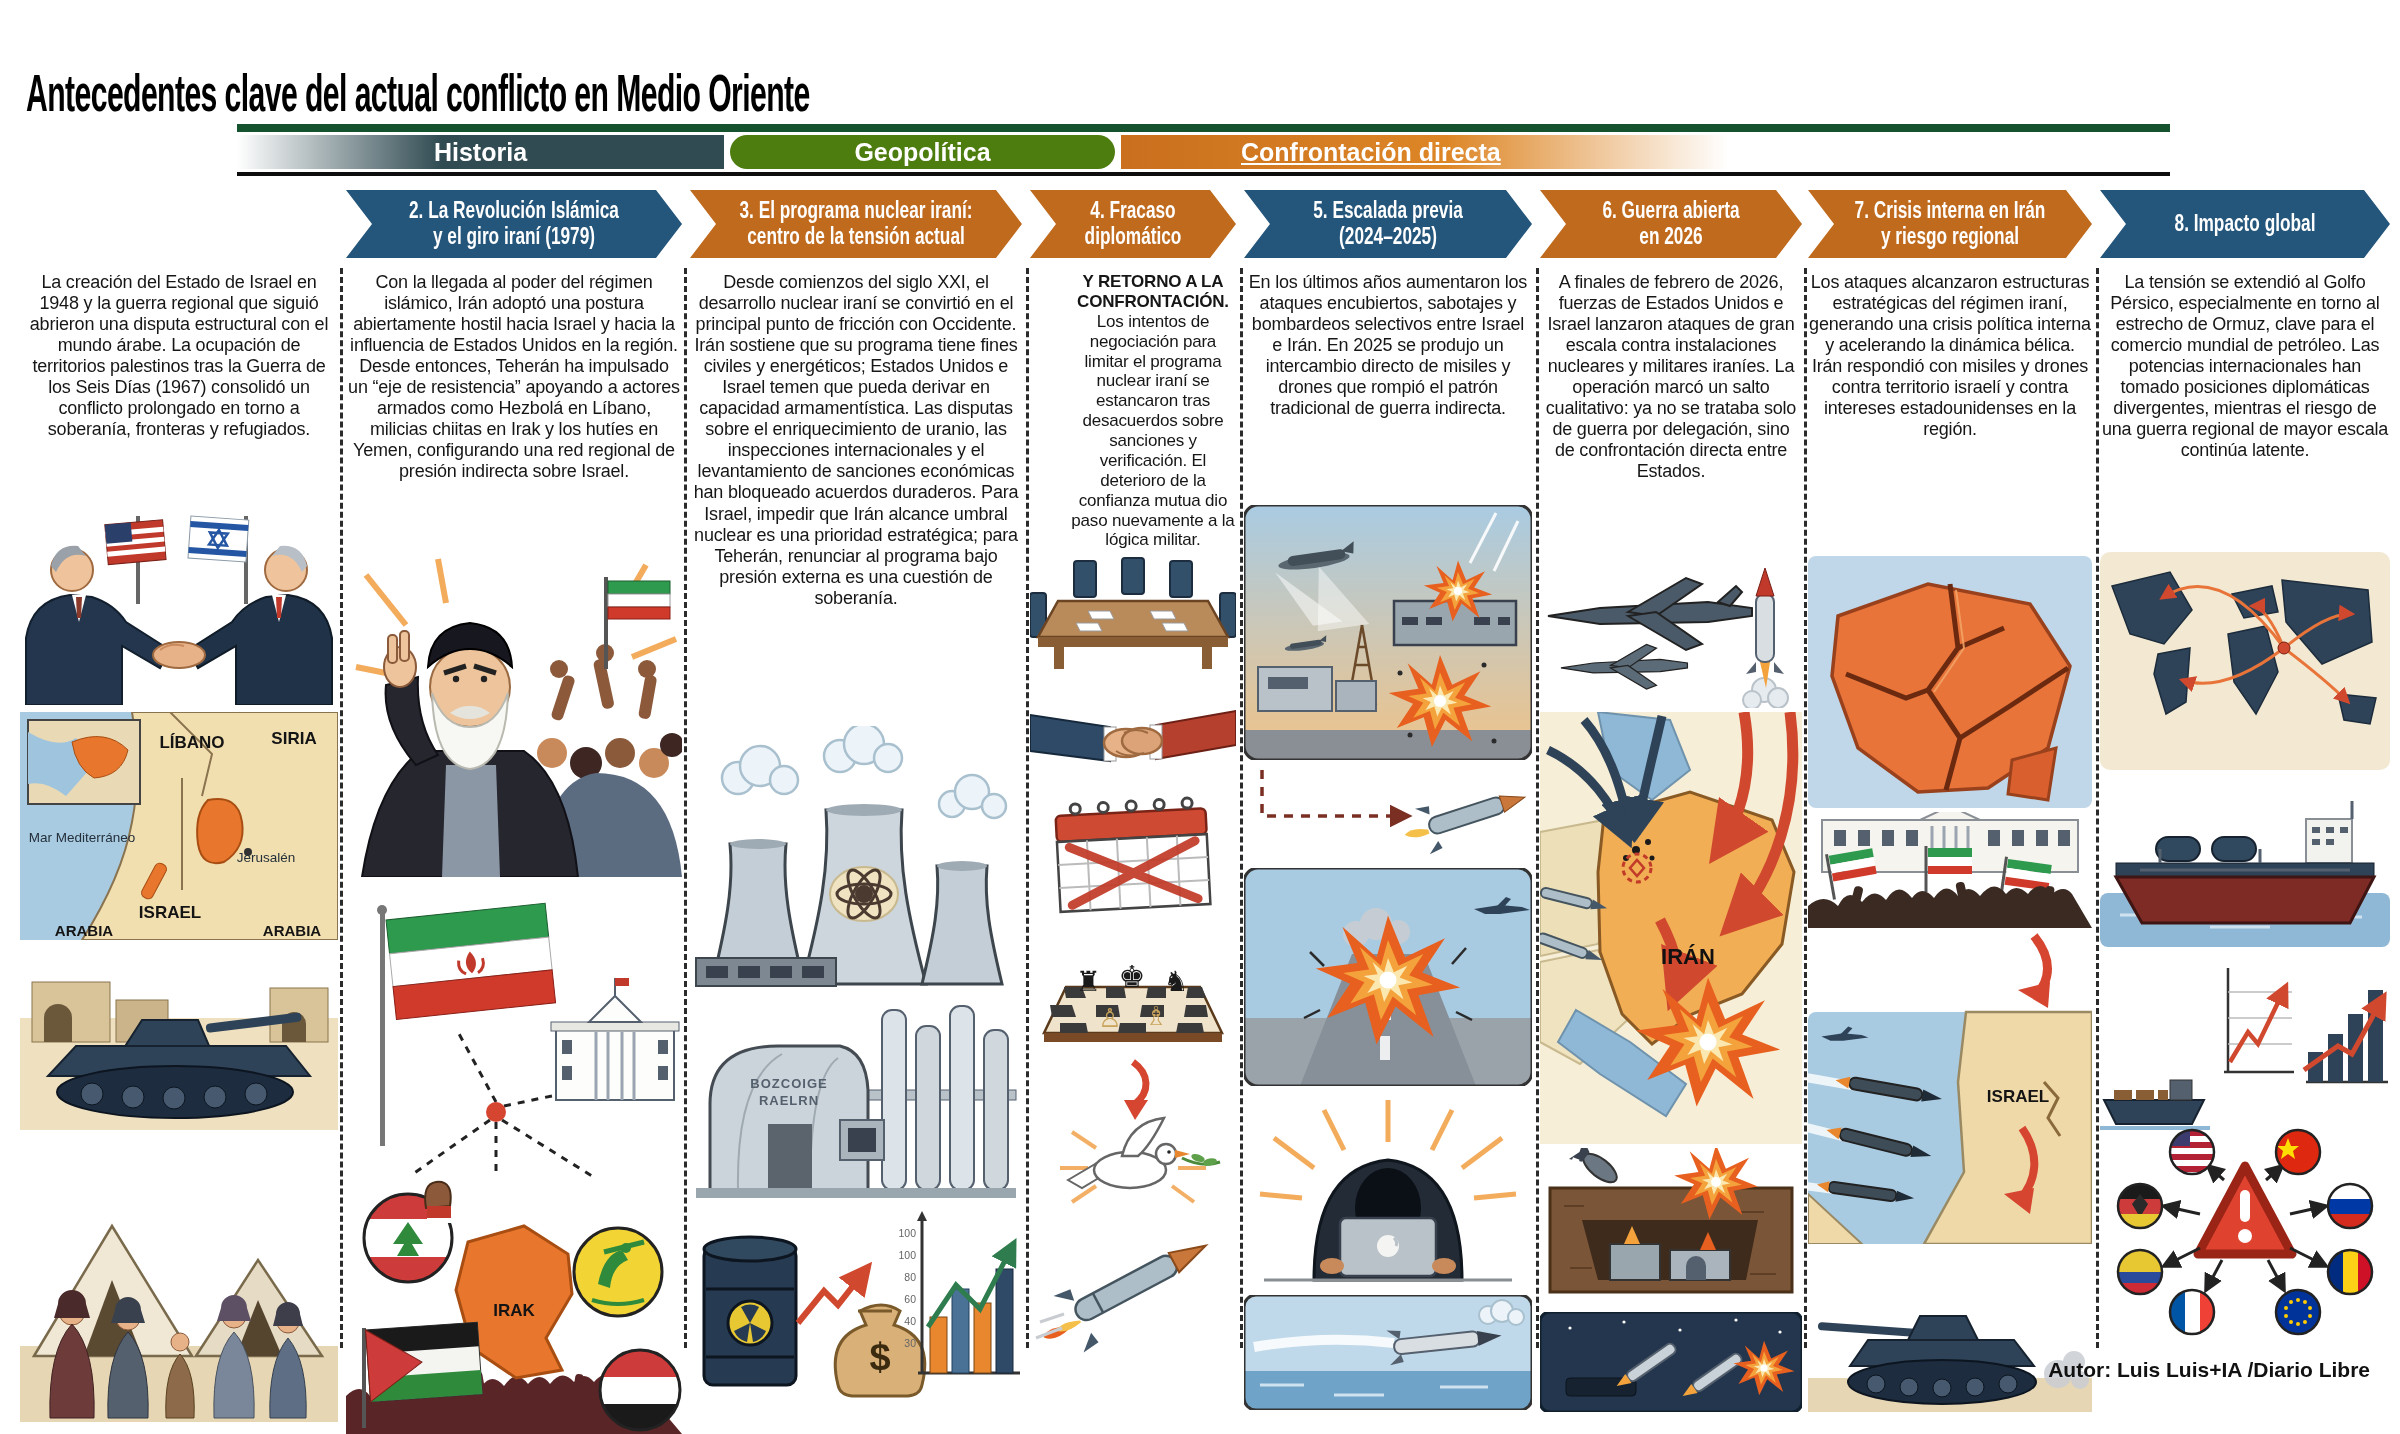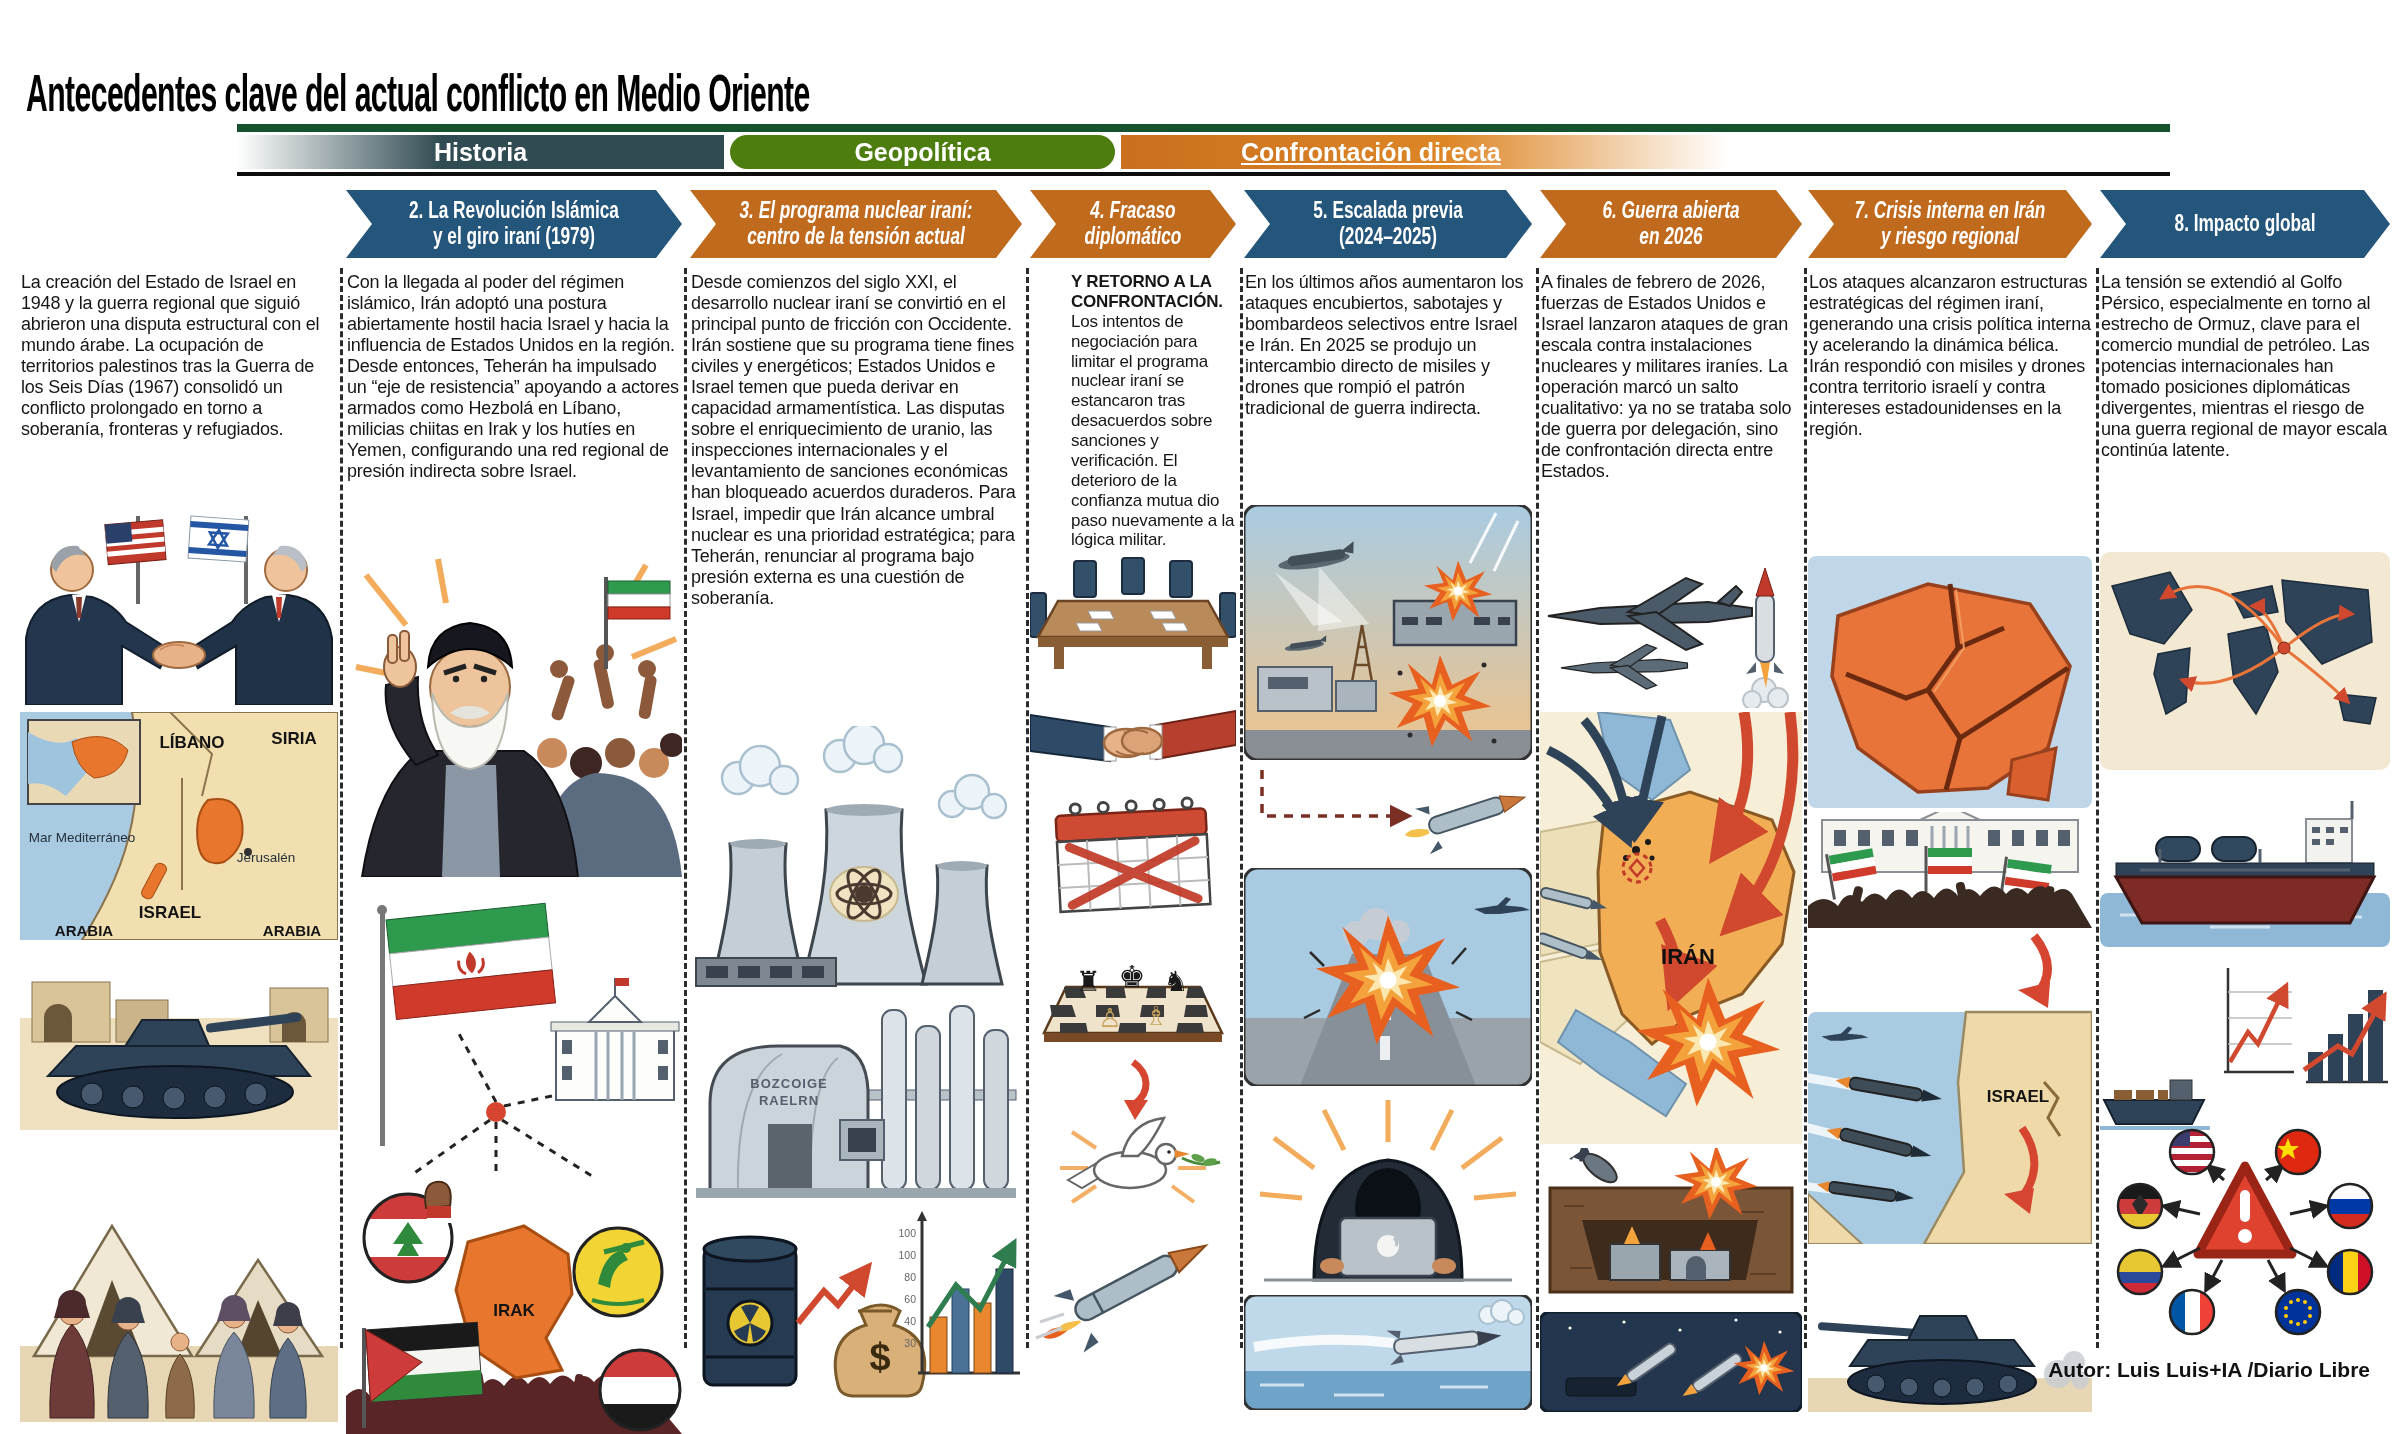--- a/index.html
+++ b/index.html
@@ -6,23 +6,23 @@
   .page{position:relative;width:2400px;height:1434px;overflow:hidden;background:#fff;font-family:"Liberation Sans",sans-serif;}
   .title{position:absolute;left:26px;top:28px;font-size:52px;font-weight:bold;color:#000;letter-spacing:-1px;white-space:nowrap;transform:scaleX(.58);transform-origin:left center;}
   .band{position:absolute;left:237px;top:124px;width:1933px;height:52px;border-top:8px solid #14532d;border-bottom:4px solid #0d0d0d;display:flex;gap:6px;padding:3px 0;box-sizing:border-box;}
   .seg{flex:none;display:flex;align-items:center;justify-content:center;color:#fff;font-weight:bold;font-size:25px;}
   .seg.teal{background:#4d7c0f;border-radius:18px;}
   .seg.lead{background:linear-gradient(90deg,#ffffff 0%,#304B52 42%);}
   .seg.orange{background:linear-gradient(90deg,#C96F1E 0%,#DD8626 52%,#ffffff 97%);justify-content:flex-start;padding-left:120px;box-sizing:border-box;text-decoration:underline;}
   .col{position:absolute;top:0;height:1434px;}
   .banner{position:absolute;top:190px;left:0;right:0;height:68px;display:flex;align-items:center;justify-content:center;clip-path:polygon(26px 50%,0 0,calc(100% - 26px) 0,100% 50%,calc(100% - 26px) 100%,0 100%);}
   .banner.blue{background:#24557A;}
-  .banner.orange{background:#C06A1E;font-style:italic;}
+  .banner.orange{background:#C06A1E;}
   .banner span{display:block;width:100%;text-align:center;white-space:pre-line;color:#fff;font-weight:bold;font-size:23px;line-height:1.12;transform:scaleX(.75);}
-  .btxt{position:absolute;top:272px;left:1px;right:1px;margin:0;text-align:left;font-size:18px;line-height:1.17;color:#161616;letter-spacing:-.2px;}
+  .btxt{position:absolute;top:272px;left:1px;right:1px;margin:0;text-align:center;font-size:18px;line-height:1.17;color:#161616;letter-spacing:-.2px;}
   .btxt.small{font-size:17px;margin-left:40px;}
   .btxt strong{font-weight:bold;}
   .ill{position:absolute;left:0;width:100%;}
   .sep{position:absolute;top:268px;height:1080px;width:0;border-left:3px dashed #2b2b2b;}
   .author{position:absolute;left:1960px;top:1358px;width:410px;text-align:right;font-size:21px;color:#111;font-weight:bold;}
   .mapLbl{font-weight:bold;font-size:17px;fill:#141414;text-anchor:middle;font-family:"Liberation Sans",sans-serif;}
   .mapLbl2{font-weight:bold;font-size:15px;fill:#141414;text-anchor:middle;font-family:"Liberation Sans",sans-serif;}
   .mapSm{font-size:13.5px;fill:#24303a;text-anchor:middle;font-family:"Liberation Sans",sans-serif;}
   .bigLbl{font-weight:bold;font-size:22px;fill:#111;text-anchor:middle;font-family:"Liberation Sans",sans-serif;}
   .signTxt{font-size:13px;font-weight:bold;fill:#55606E;text-anchor:middle;letter-spacing:1px;font-family:"Liberation Sans",sans-serif;}

